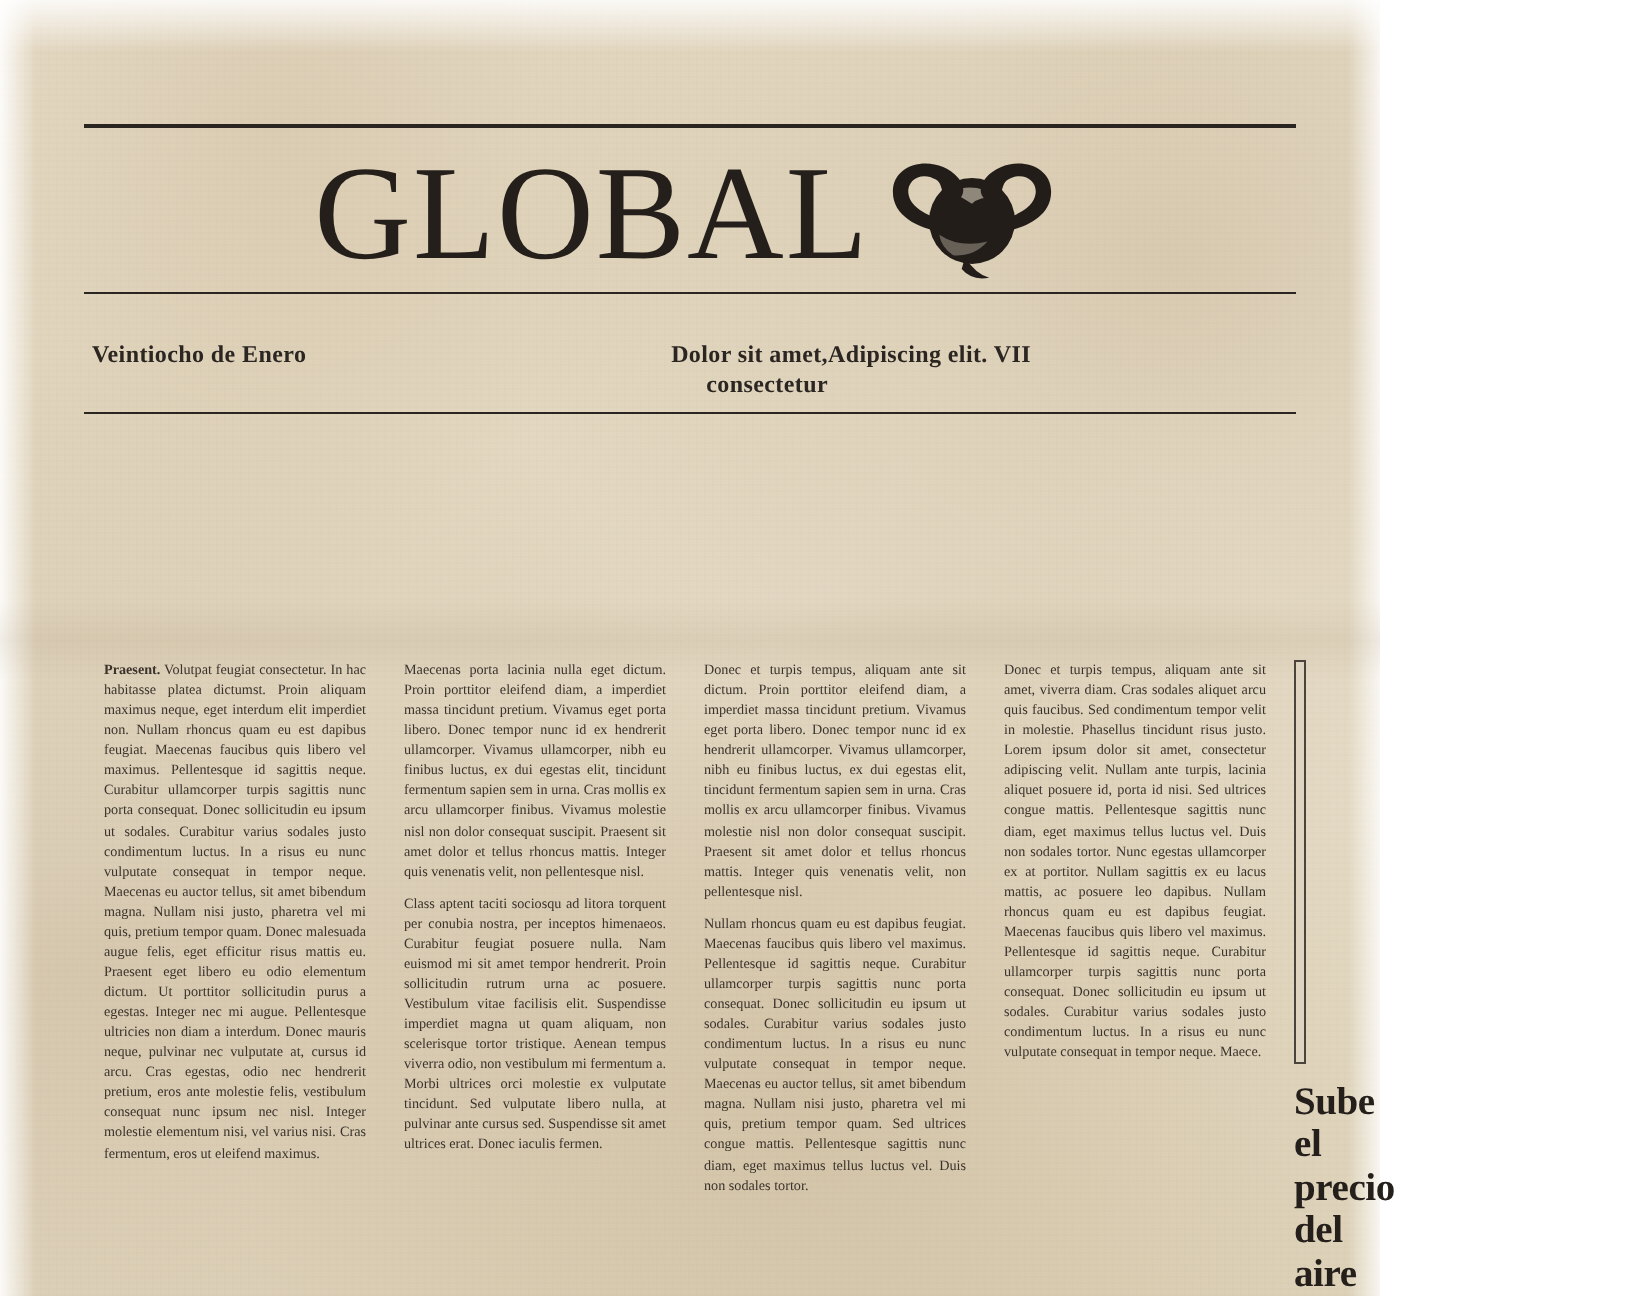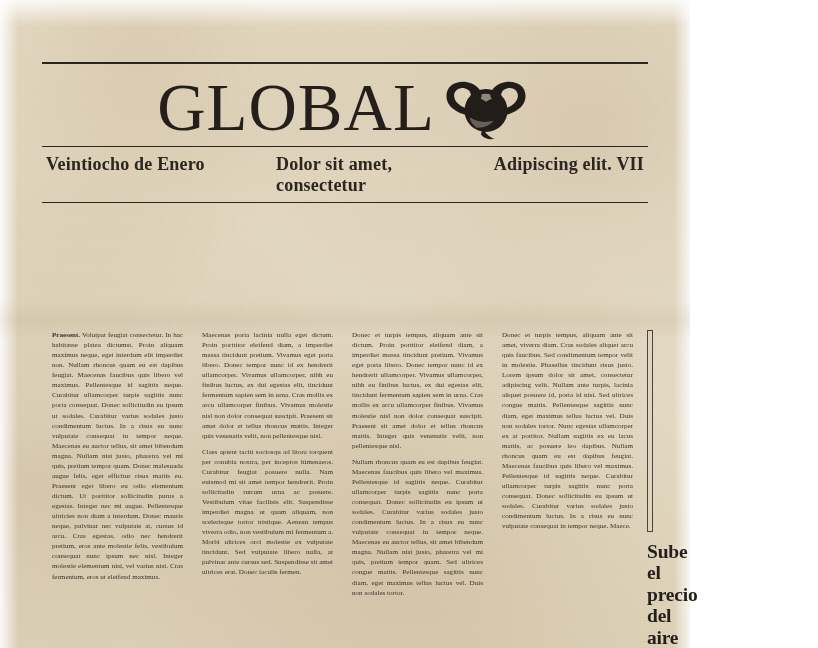--- a/index.html
+++ b/index.html
@@ -102,29 +102,30 @@
     height: 74px;
     margin: 0 4px;
     flex: 0 0 auto;
     display: block;
   }
   #dateline {
     display: flex;
     justify-content: space-between;
     align-items: baseline;
     font-family: "Liberation Serif", serif;
-    font-size: 18px;
+    font-size: 12px;
     font-weight: bold;
     color: #2b2621;
     padding: 7px 4px 6px 4px;
     letter-spacing: .2px;
-  }
-  #dateline .center { flex: 1; text-align: left; }
+    margin-top: 16px;
+  }
+  #dateline .center { flex: 1; text-align: right; }
   #dateline .left  { width: 230px; text-align: left; }
-  #dateline .right { width: 230px; text-align: right; }
+  #dateline .right { width: 230px; text-align: left; }
 
   
   #content {
     position: absolute;
     left: 52px;
     right: 44px;
     top: 330px;
     bottom: 0;
     display: flex;
     gap: 0;

